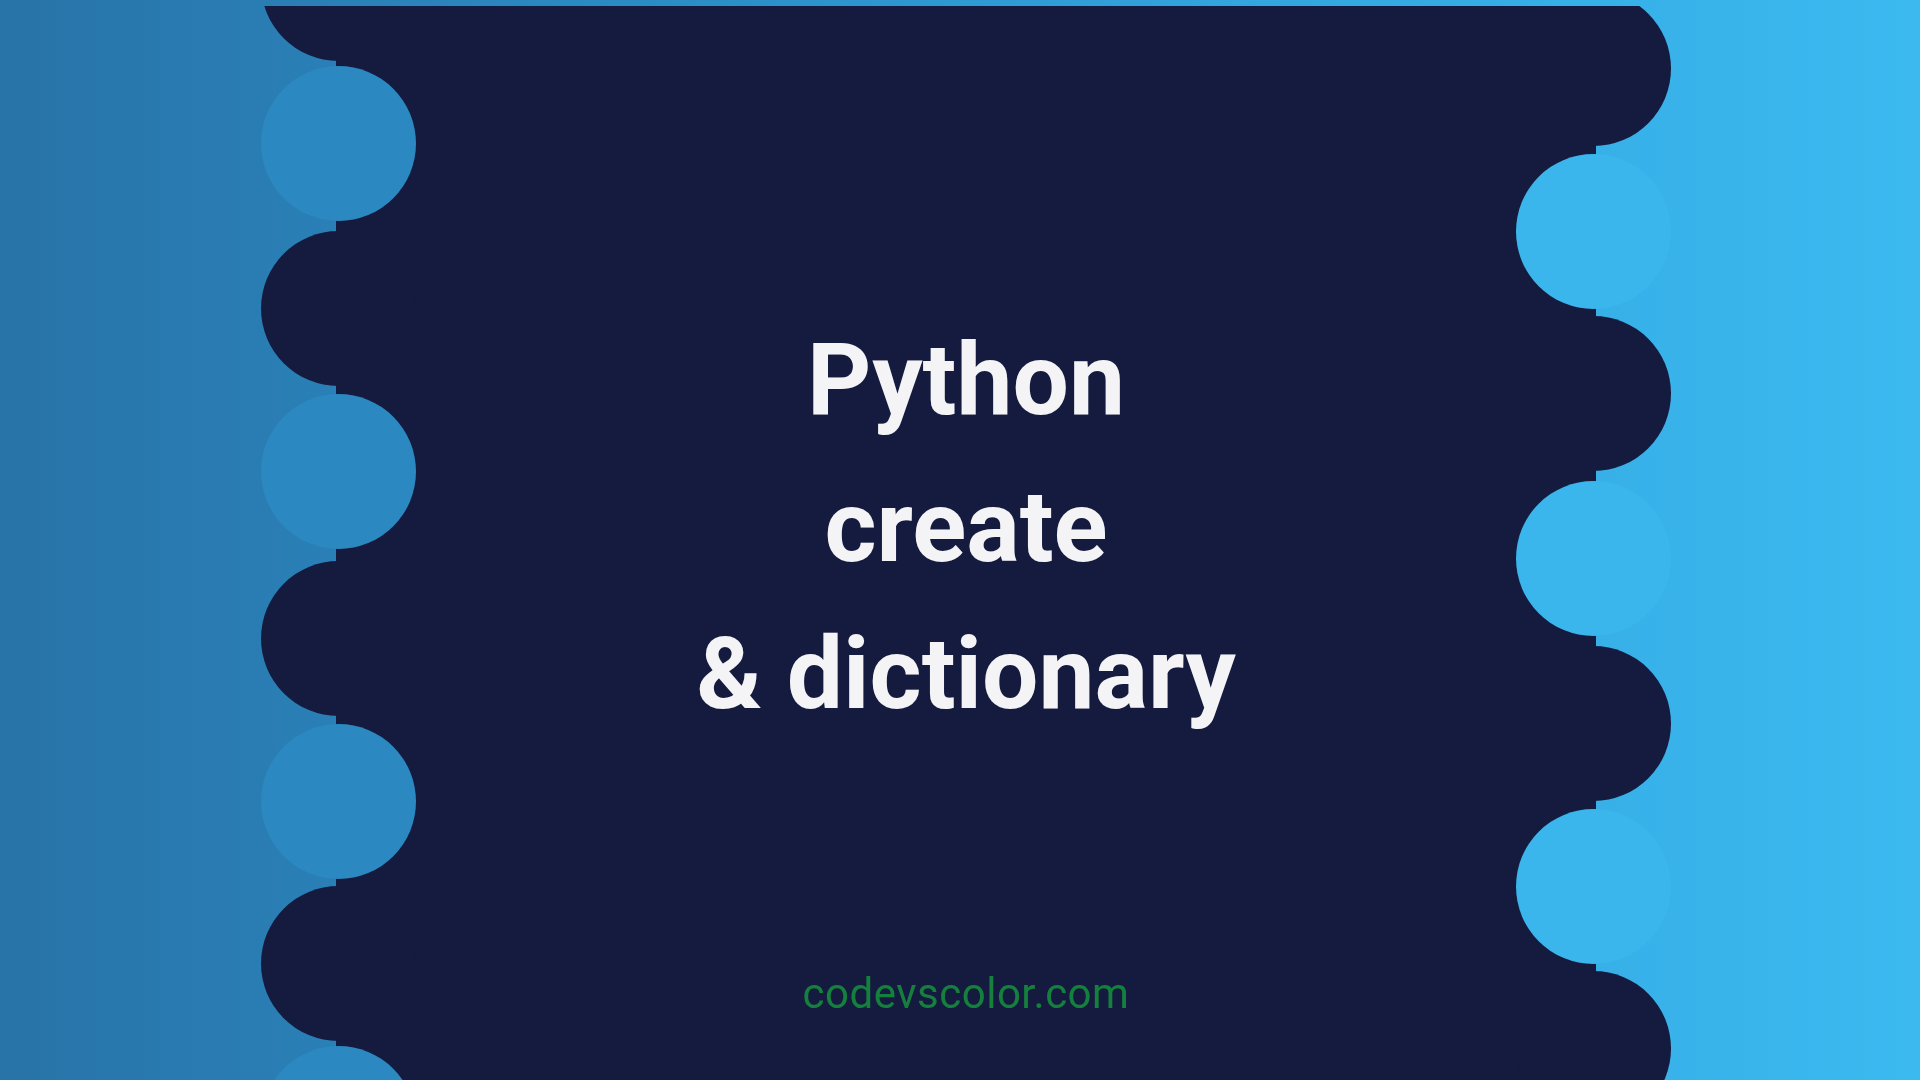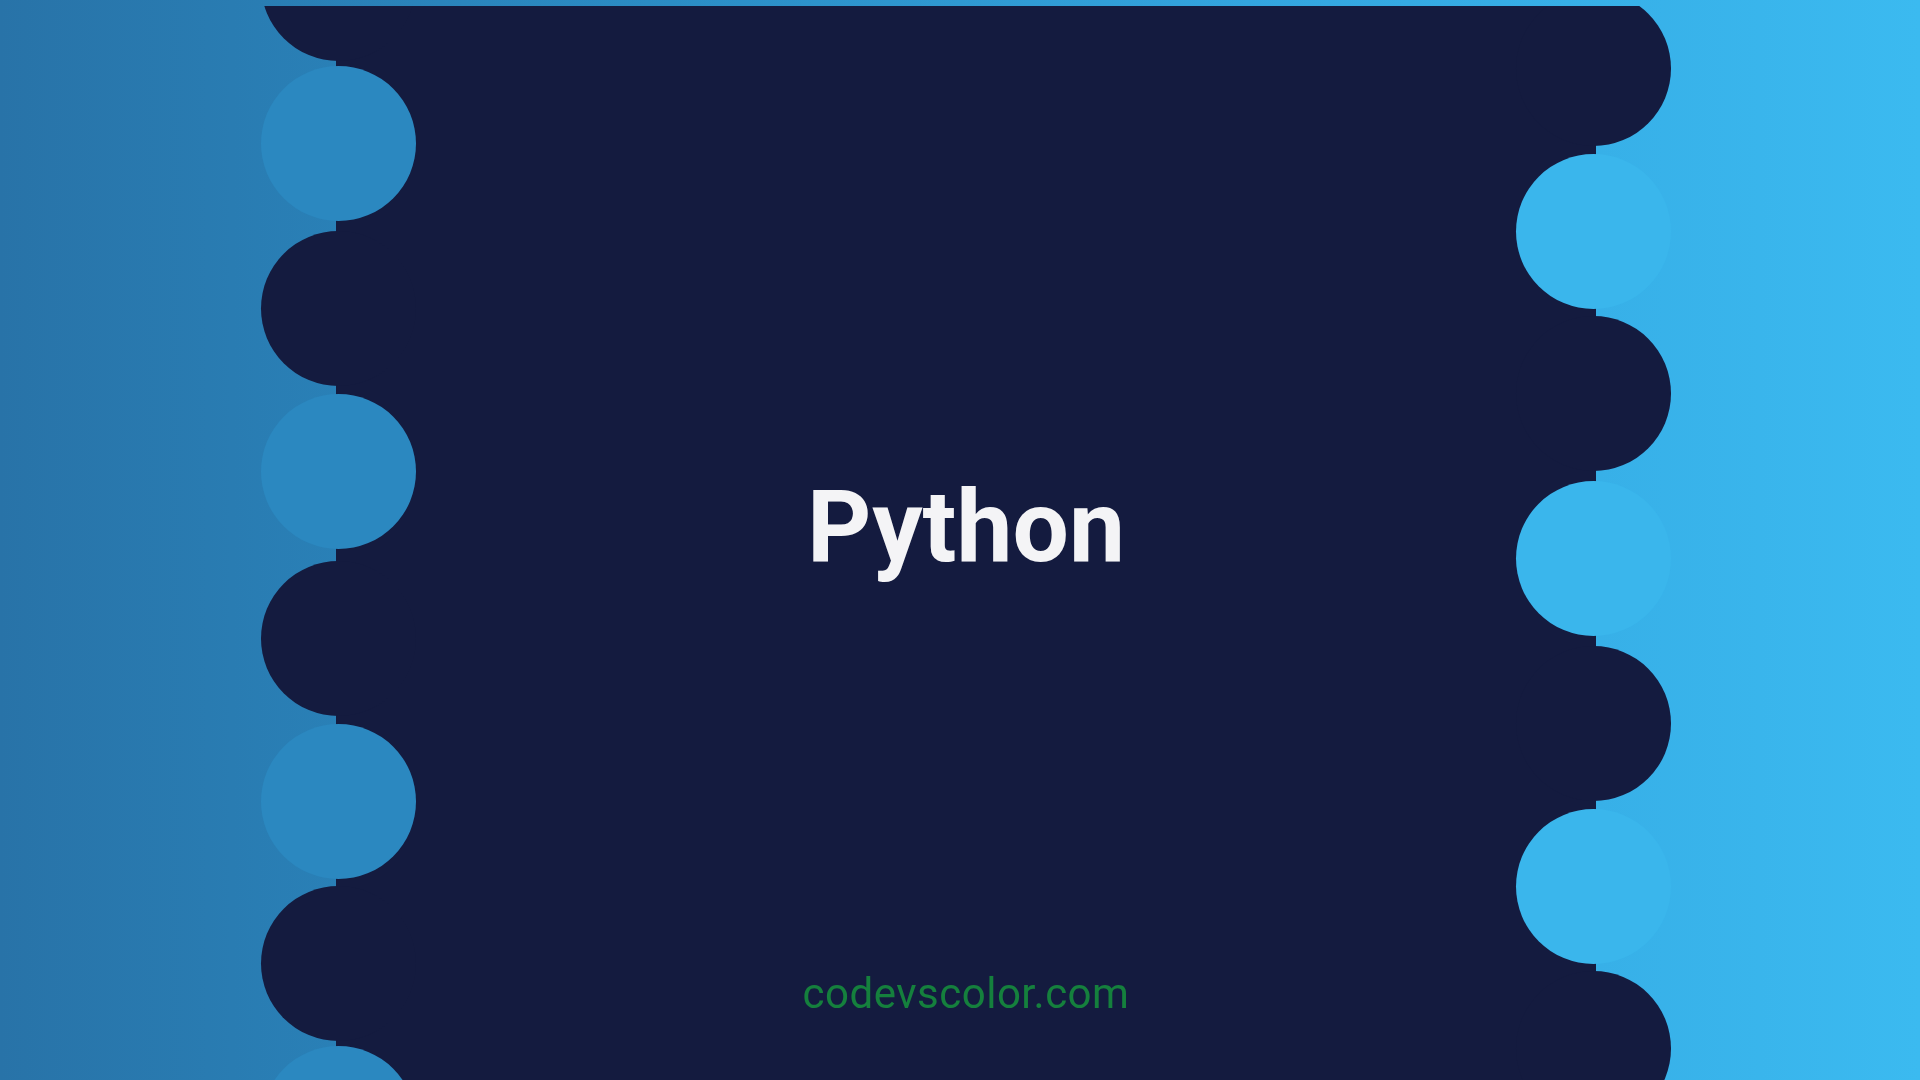--- a/index.html
+++ b/index.html
@@ -127,16 +127,18 @@
   <div class="bump r4"></div>
 
   <div class="notch r1"></div>
   <div class="notch r2"></div>
   <div class="notch r3"></div>
 </div>
 
 <div class="content">
   <div class="title">
     <div>Python</div>
+    <div>create</div>
+    <div>&amp; dictionary</div>
   </div>
 </div>
 
 <div class="footer">codevscolor.com</div>
 
 </body></html>

